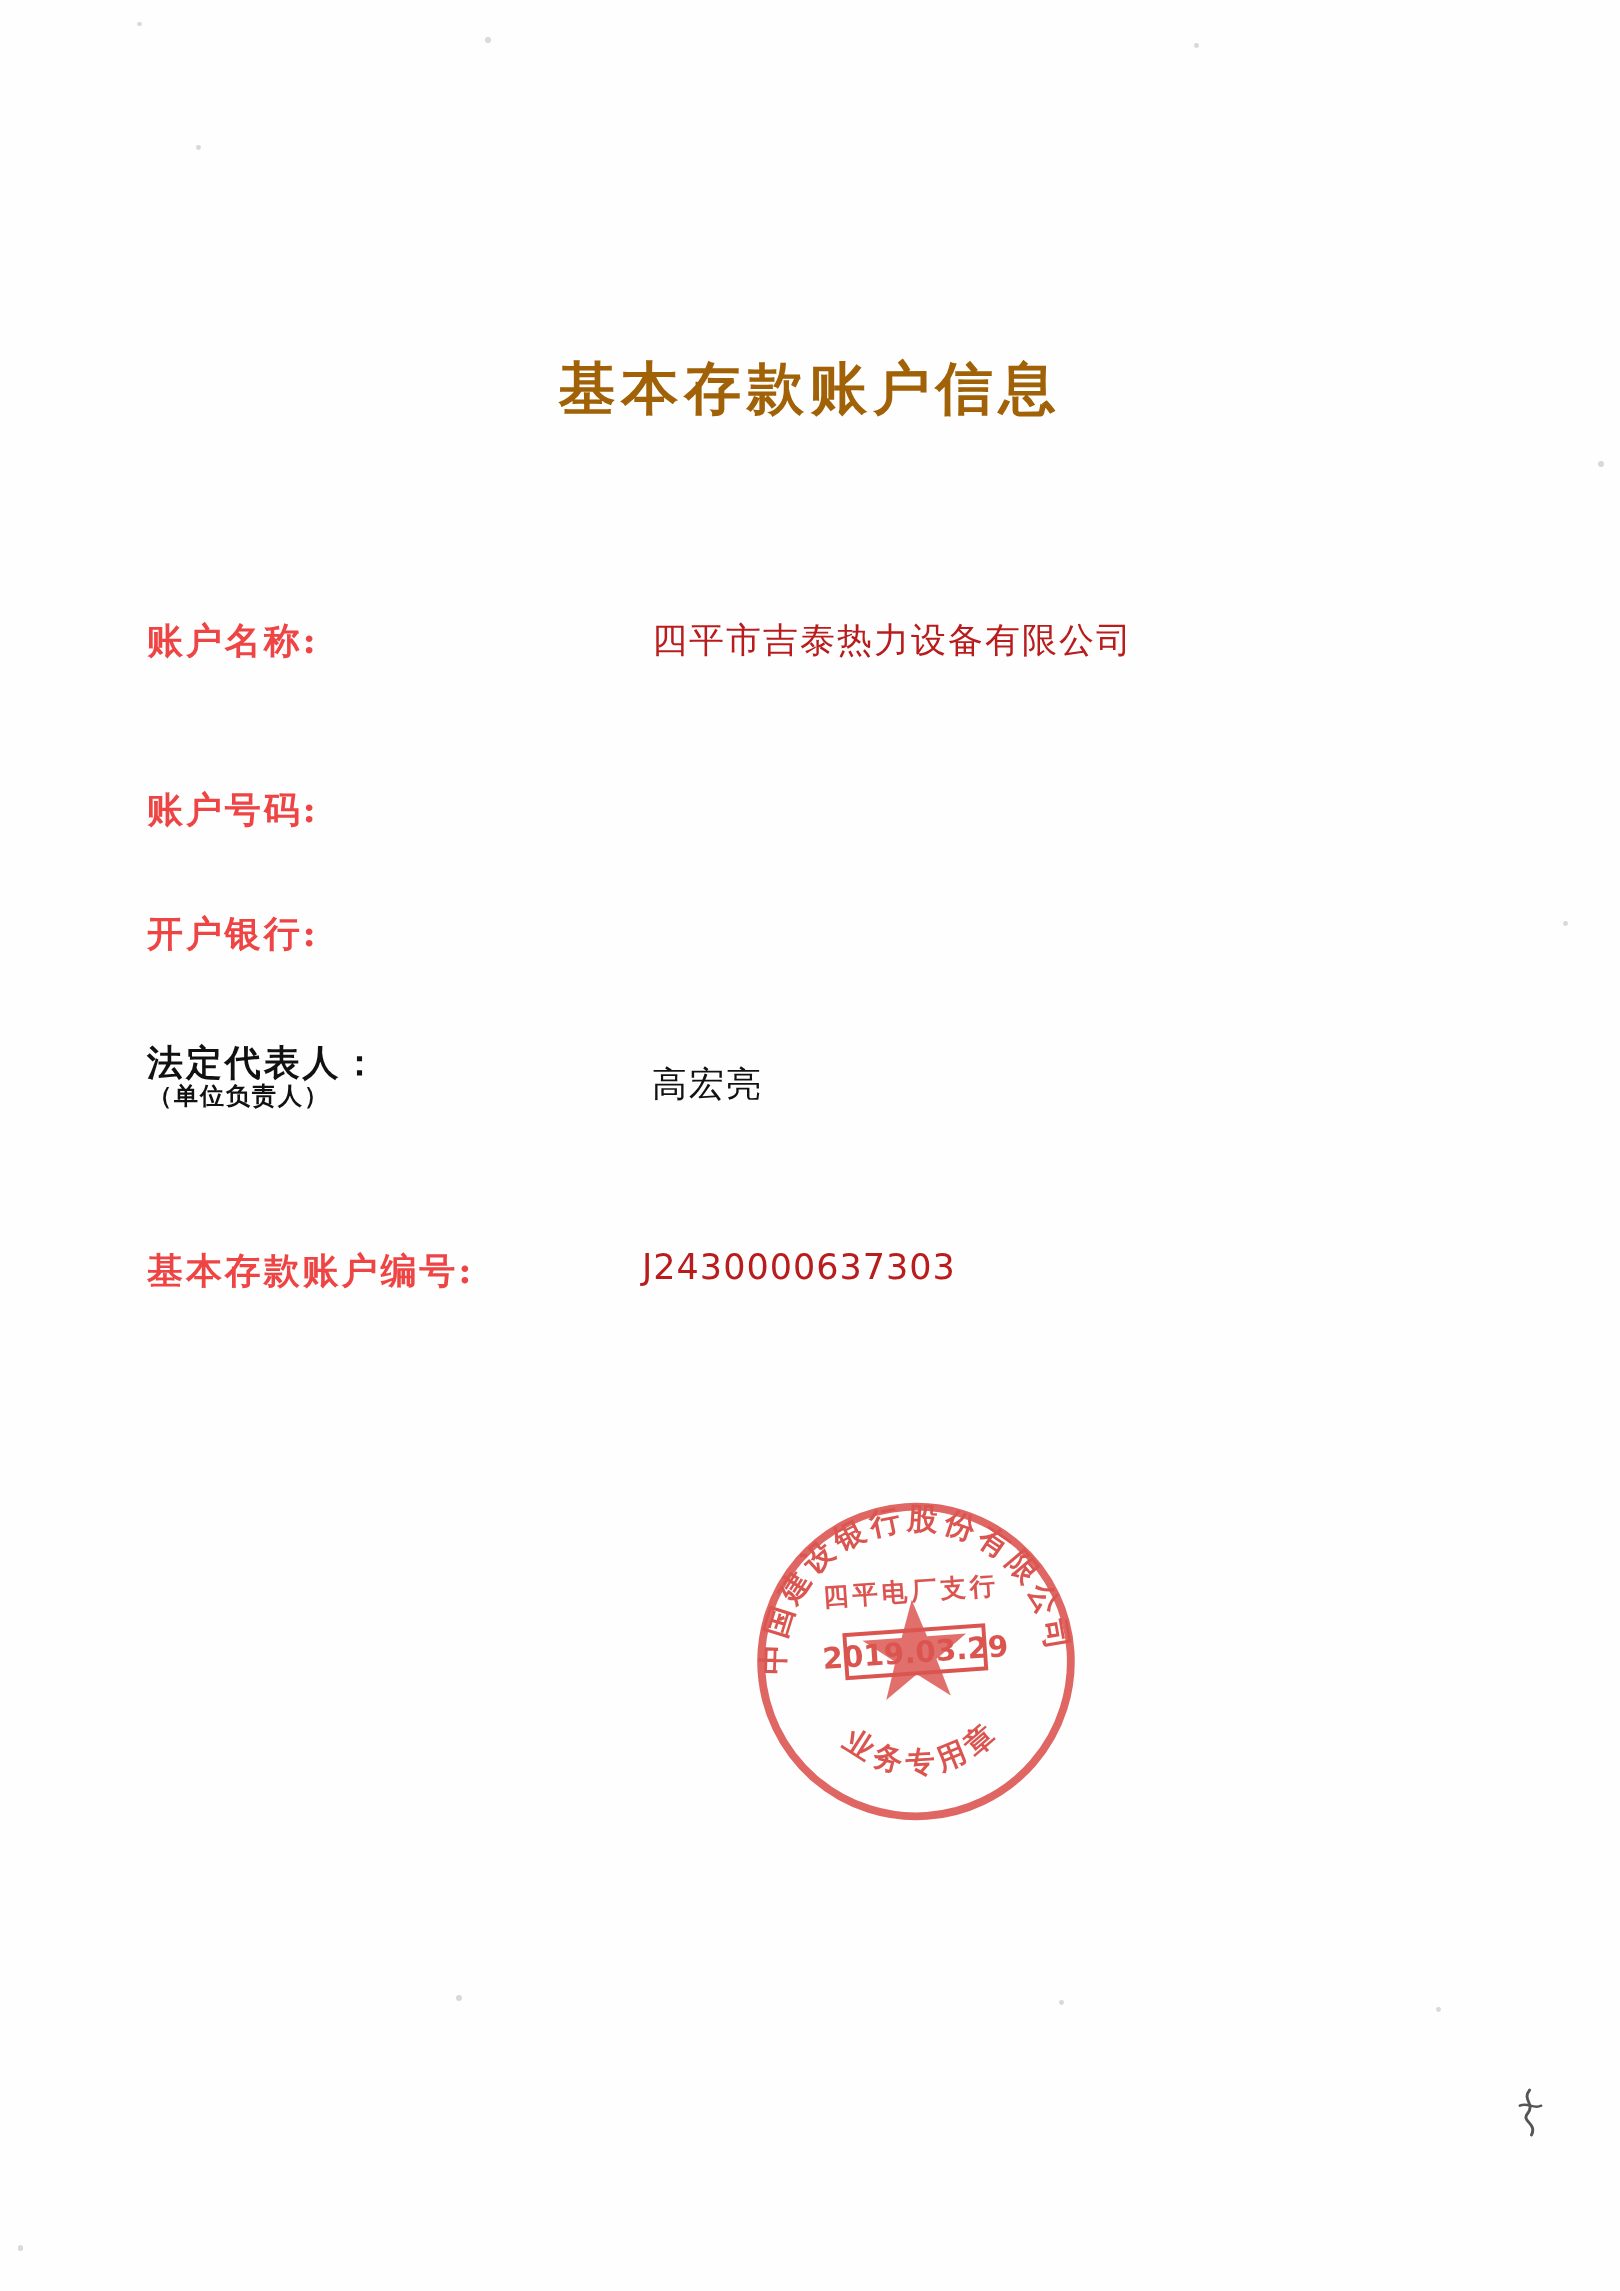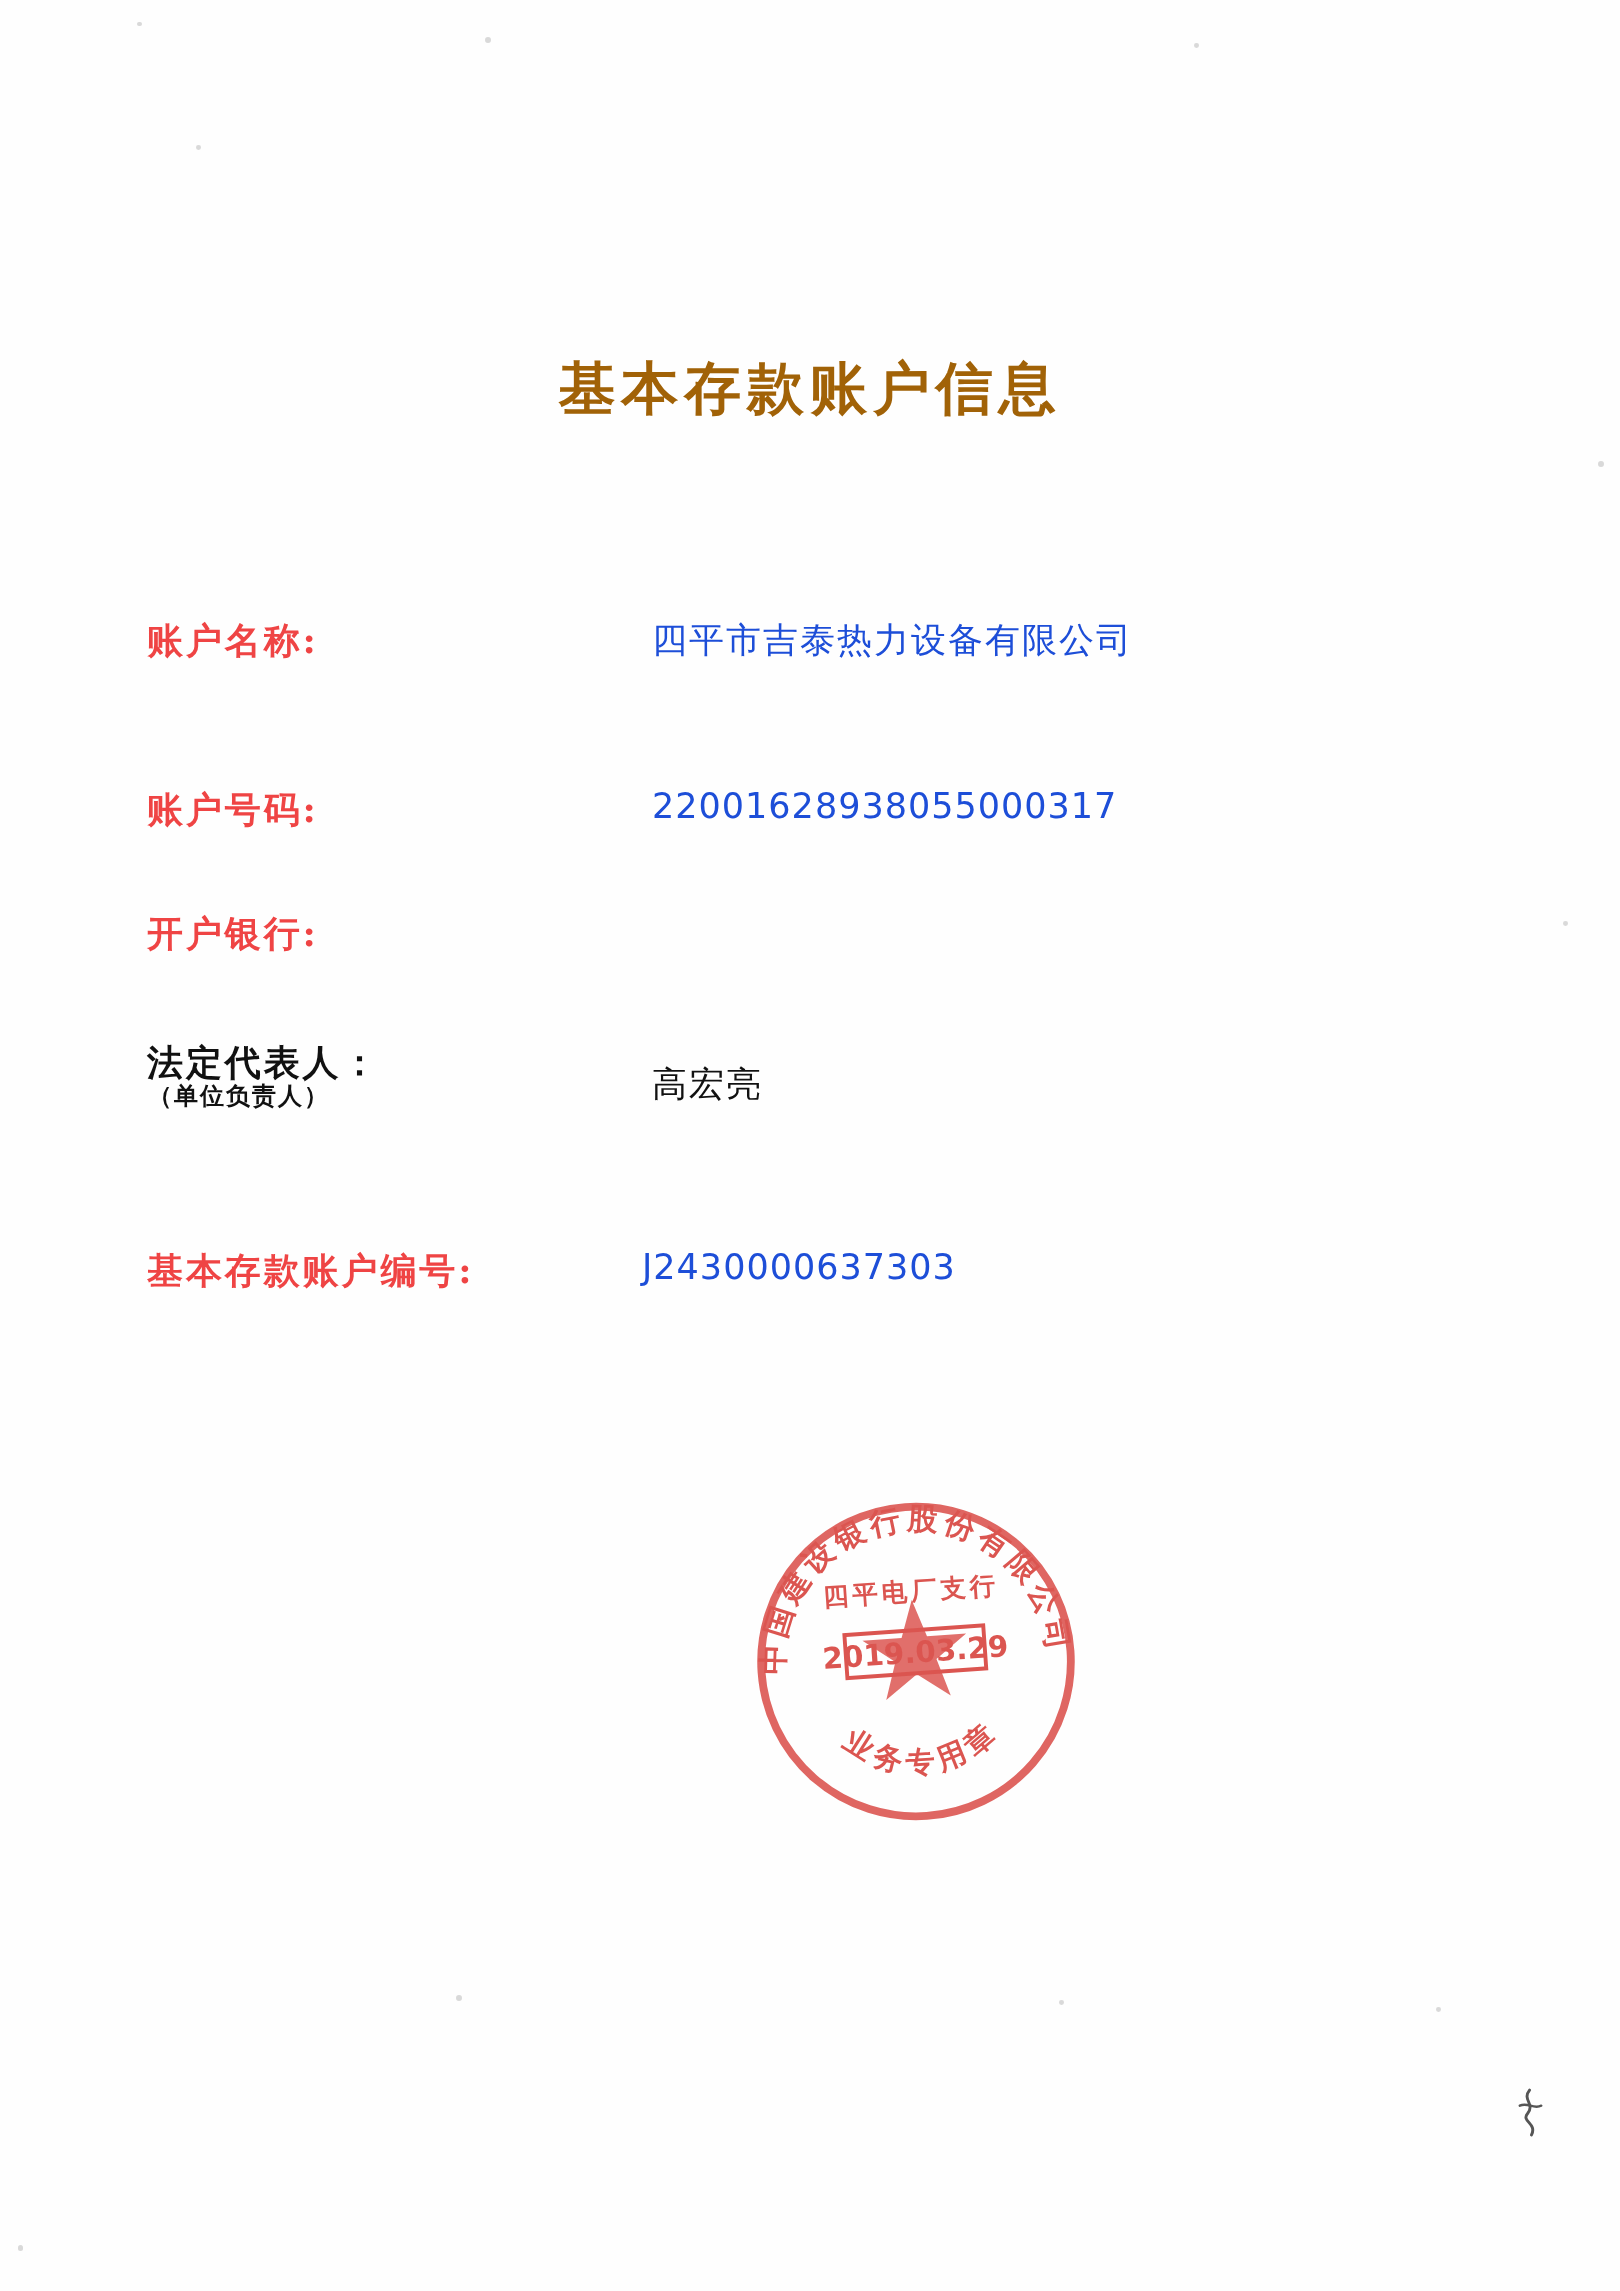--- a/index.html
+++ b/index.html
@@ -56,21 +56,21 @@
     font-family: "DejaVu Serif", "Liberation Serif", serif;
     color: #ef4444;
     white-space: nowrap;
   }
   .field-value {
     position: absolute;
     left: 652px;
     font-size: 35px;
     letter-spacing: 1px;
     font-family: "DejaVu Sans", "Liberation Sans", sans-serif;
-    color: #1d4ed8;
+    color: #b91c1c;
     white-space: nowrap;
   }
   .field-value.cjk {
     font-family: "DejaVu Serif", "Liberation Serif", serif;
     letter-spacing: 2px;
   }
 
   
   #rep-label-line1 {
     position: absolute;
@@ -162,21 +162,20 @@
 
   <div id="doc-title">基本存款账户信息</div>
 
   <div class="field-row" style="top:617px;">
     <div class="field-label">账户名称:</div>
     <div class="field-value cjk">四平市吉泰热力设备有限公司</div>
   </div>
 
   <div class="field-row" style="top:786px;">
     <div class="field-label">账户号码:</div>
-    <div class="field-value">22001628938055000317</div>
   </div>
 
   <div class="field-row" style="top:910px;">
     <div class="field-label">开户银行:</div>
   </div>
 
   <div id="rep-label-line1">法定代表人：</div>
   <div id="rep-label-line2">（单位负责人）</div>
   <div id="rep-value">高宏亮</div>
 

